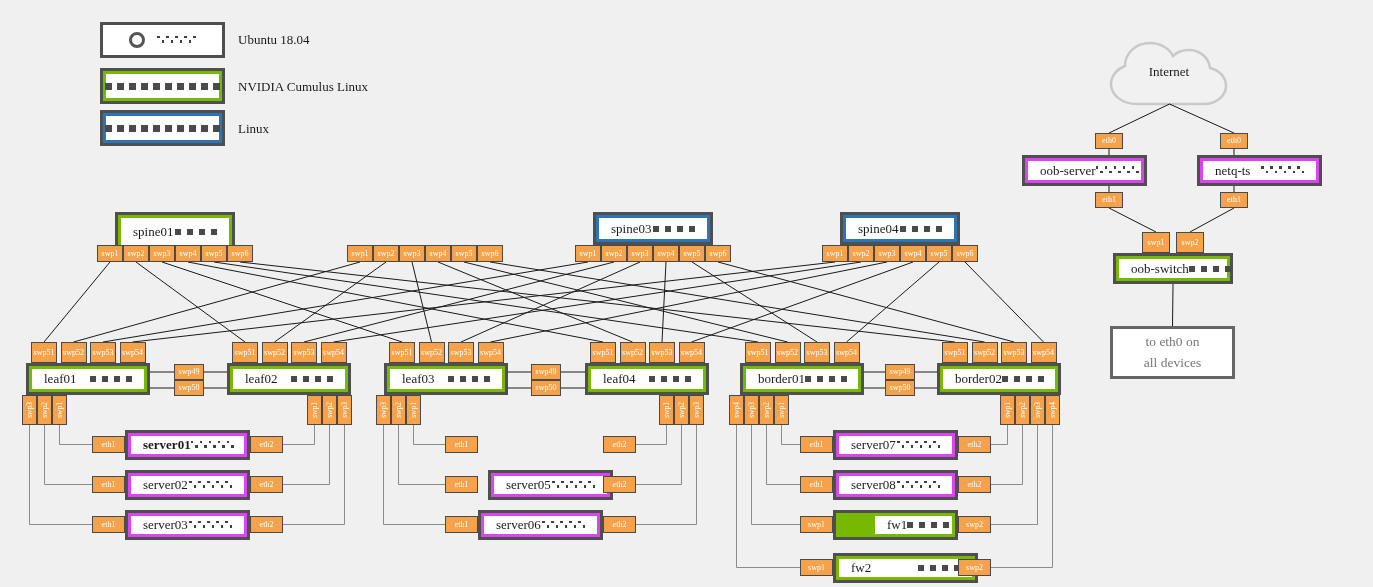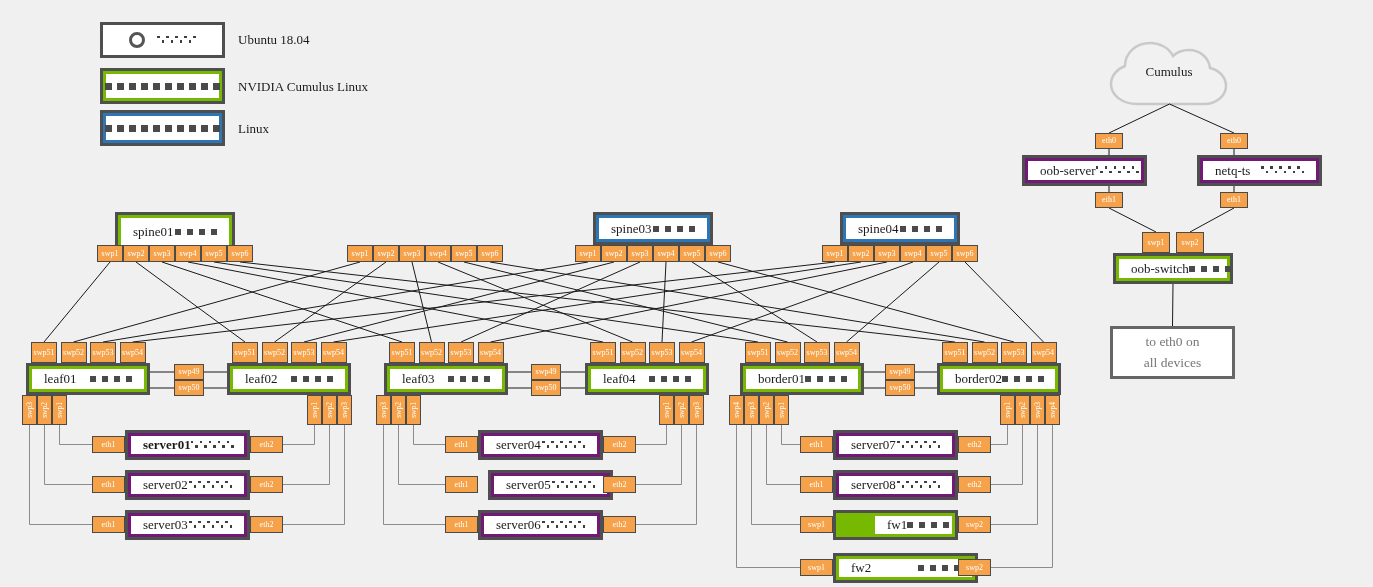--- a/index.html
+++ b/index.html
@@ -4,21 +4,21 @@
 <style>
   html,body{margin:0;padding:0;background:#f0f0f0;}
   #diagram{position:relative;width:1373px;height:587px;background:#f0f0f0;
     font-family:"Liberation Serif",serif;overflow:hidden;}
   #wires{position:absolute;left:0;top:0;width:1373px;height:587px;}
 
   
   .node{position:absolute;box-sizing:border-box;border:3px solid #4f4f4f;padding:3px;background:#fff;}
   .node.cumulus{background:#76b900;}
   .node.sonic{background:#2e75b5;}
-  .node.ubuntu{background:#701a75;}
+  .node.ubuntu{background:#d946ef;}
   .node .face{width:100%;height:100%;background:#fff;display:flex;align-items:center;
     justify-content:space-between;padding:0 12px;box-sizing:border-box;}
   .node .label{font-size:13px;color:#1a1a1a;white-space:nowrap;}
 
   
   .squares{display:flex;gap:6px;align-items:center;}
   .squares i{width:6px;height:6px;background:#4a4a4a;display:block;}
   .squares.lg{gap:5px;}
   .squares.lg i{width:7px;height:7px;}
   .dotwave{display:flex;gap:2px;align-items:flex-start;height:9px;}
@@ -162,21 +162,21 @@
             <i></i>
             <i></i>
             <i></i>
             <i></i>
           </span>
       </div>
     </div>
     <span class="lgd-label" style="top:121px;">Linux</span>
   </div>
 
-  <div class="cloud-label" style="left:1128px;top:64px;width:82px;">Cumulus</div>
+  <div class="cloud-label" style="left:1128px;top:64px;width:82px;">Internet</div>
 
   <div class="note" style="left:1110px;top:326px;width:125px;height:53px;">
     <span>to eth0 on</span>
     <span>all devices</span>
   </div>
 <div class="node cumulus" style="left: 115px; top: 212px; width: 120px; height: 39px;">
       <div class="face">
         <span class="label">spine01</span>
         <span class="squares">
           <i></i>
@@ -575,37 +575,20 @@
           <i></i>
         </span>
       </div>
     </div>
     <div class="port" style="left: 92px; top: 516px; width: 33px; height: 17px;">
       <span>eth1</span>
     </div>
     <div class="port" style="left: 250px; top: 516px; width: 33px; height: 17px;">
       <span>eth2</span>
     </div>
-    <div class="node ubuntu" style="left: 478px; top: 430px; width: 125px; height: 30px;">
-      <div class="face">
-        <span class="label">server04</span>
-        <span class="dotwave">
-          <i></i>
-          <i></i>
-          <i></i>
-          <i></i>
-          <i></i>
-          <i></i>
-          <i></i>
-          <i></i>
-          <i></i>
-          <i></i>
-        </span>
-      </div>
-    </div>
     <div class="port" style="left: 445px; top: 436px; width: 33px; height: 17px;">
       <span>eth1</span>
     </div>
     <div class="port" style="left: 603px; top: 436px; width: 33px; height: 17px;">
       <span>eth2</span>
     </div>
     <div class="node ubuntu" style="left: 488px; top: 470px; width: 125px; height: 30px;">
       <div class="face">
         <span class="label">server05</span>
         <span class="dotwave">

